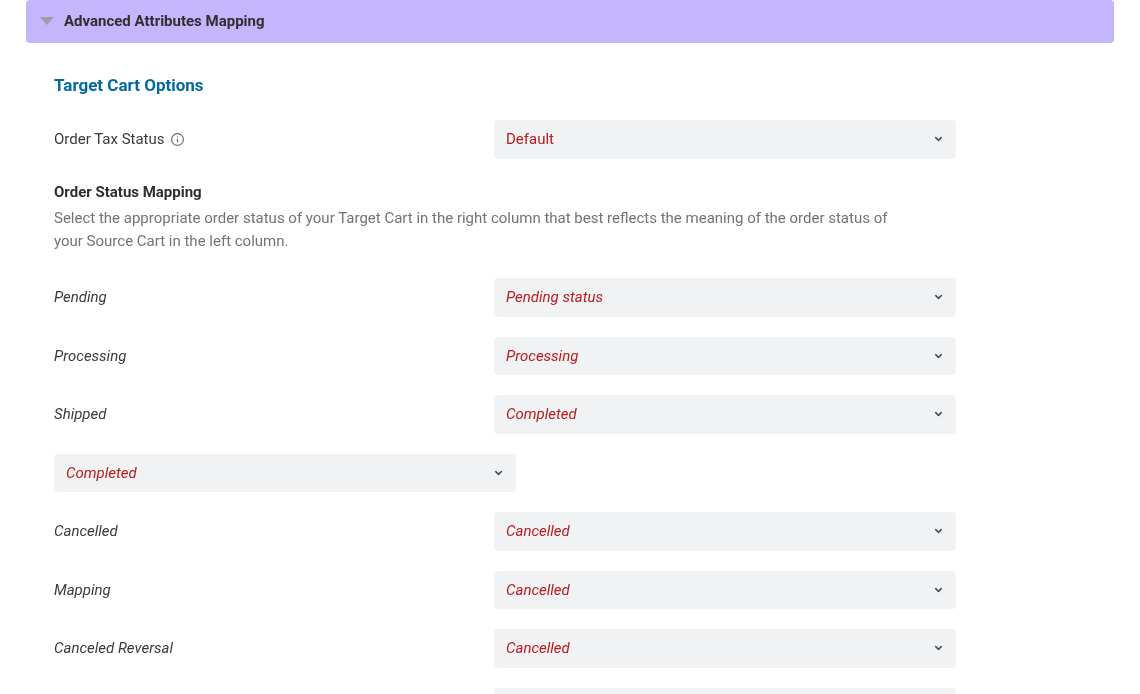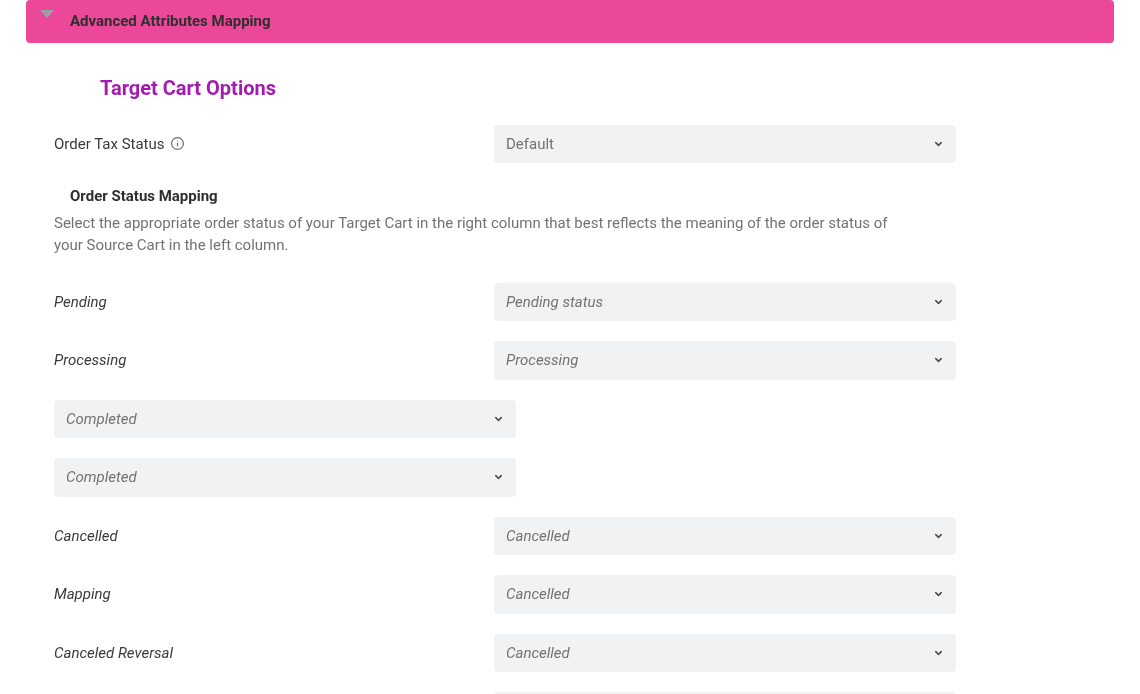--- a/index.html
+++ b/index.html
@@ -8,49 +8,48 @@
       background: #ffffff;
       color: #3a3a3a;
       font-size: 15px;
       line-height: 1.5;
     }
     .page {
       padding: 0 26px 0 26px;
       max-width: 1140px;
     }
     .panel-header {
-      background: #ec4899;
+      background: #c4b5fd;
       border-radius: 4px;
       padding: 10px 14px;
       display: flex;
-      align-items: flex-start;
-      gap: 16px;
+      align-items: center;
+      gap: 10px;
       margin-bottom: 30px;
       margin-top: 0;
     }
     .panel-header .chevron {
       width: 0; height: 0;
       border-left: 7px solid transparent;
       border-right: 7px solid transparent;
       border-top: 8px solid #9aa0a6;
     }
     .panel-header .title {
       font-weight: 700;
       color: #2f2f2f;
       font-size: 15px;
     }
     .content {
       padding: 0 28px;
     }
     .subheading {
       font-weight: 700;
-      color: #a21caf;
-      font-size: 20px;
+      color: #0369a1;
+      font-size: 17px;
       margin-bottom: 22px;
-      margin-left: 46px;
     }
     .form-row {
       display: flex;
       align-items: center;
       margin-bottom: 22px;
       gap: 20px;
     }
     .form-row .label-col {
       width: 400px;
       flex: 0 0 420px;
@@ -67,21 +66,21 @@
     .select-box {
       position: relative;
       width: 100%;
     }
     .select-box .display {
       background: #f1f2f4;
       border: none;
       border-radius: 4px;
       padding: 8px 32px 8px 12px;
       font-size: 15px;
-      color: #737373;
+      color: #b91c1c;
       width: 100%;
       cursor: pointer;
       text-align: left;
       line-height: 1.5;
     }
     .select-box .caret {
       position: absolute;
       right: 12px;
       top: 50%;
       transform: translateY(-50%);
@@ -92,21 +91,20 @@
       display: inline-flex;
       align-items: center;
       justify-content: center;
     }
     .section-title {
       font-weight: 700;
       color: #2f2f2f;
       font-size: 15px;
       margin-top: 4px;
       margin-bottom: 4px;
-      margin-left: 16px;
     }
     .section-desc {
       color: #737373;
       font-size: 15px;
       line-height: 1.5;
       margin-bottom: 26px;
       max-width: 860px;
     }
     .mapping-row {
       display: flex;
@@ -186,20 +184,21 @@
               <div class="display">Processing</div>
               <span class="caret">
                 <svg width="11" height="11" viewBox="0 0 12 12" fill="none" stroke="#4a4a4a" stroke-width="1.6" stroke-linecap="round" stroke-linejoin="round">
                   <polyline points="3 4.5 6 7.5 9 4.5"></polyline>
                 </svg>
               </span>
             </div>
           </div>
         </div>
         <div class="mapping-row">
+          <div class="label-col"><span>Shipped</span></div>
           <div class="control-col">
             <div class="select-box">
               <div class="display">Completed</div>
               <span class="caret">
                 <svg width="11" height="11" viewBox="0 0 12 12" fill="none" stroke="#4a4a4a" stroke-width="1.6" stroke-linecap="round" stroke-linejoin="round">
                   <polyline points="3 4.5 6 7.5 9 4.5"></polyline>
                 </svg>
               </span>
             </div>
           </div>

